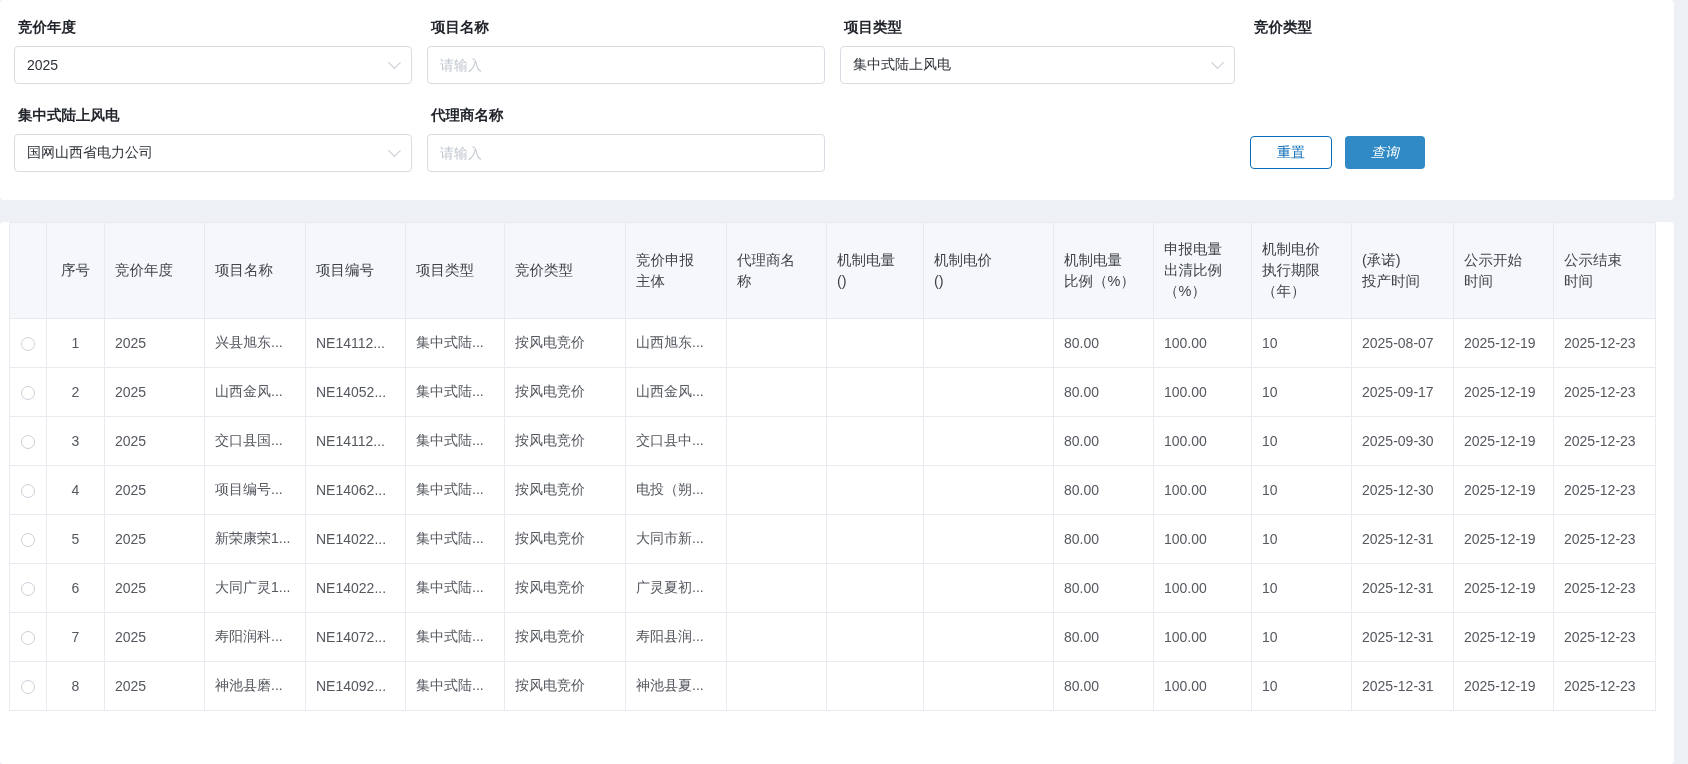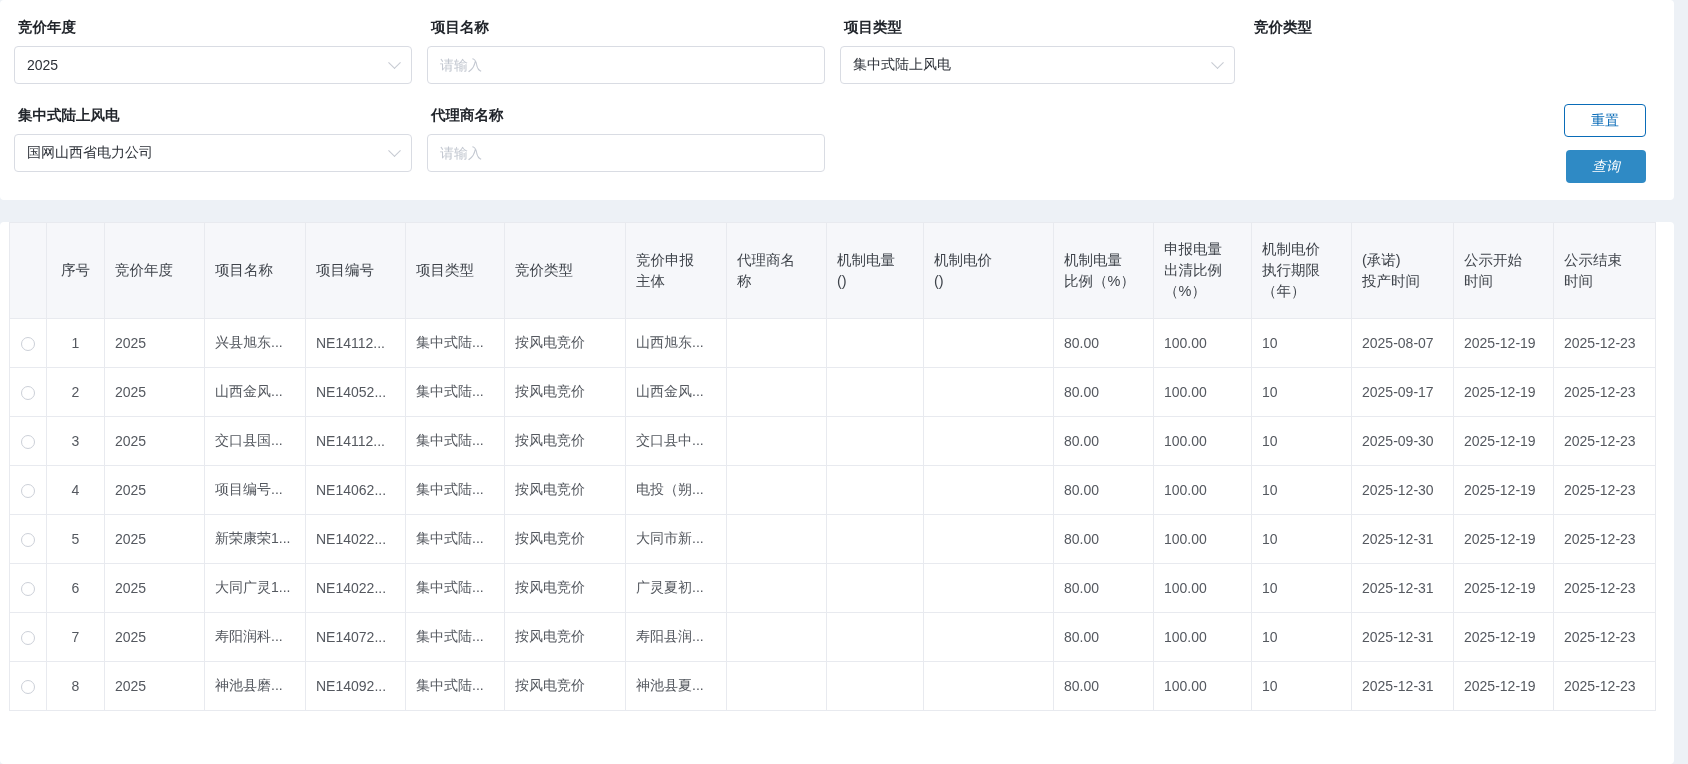--- a/index.html
+++ b/index.html
@@ -34,22 +34,22 @@
     padding:0 12px; font-size:14px; color:#2d3138; outline:none;
     font-family:inherit;
   }
   .control-input::placeholder { color:#c2c7d0; }
   .chev {
     width:9px; height:9px; flex:0 0 auto;
     border-right:1.5px solid #c6cad2; border-bottom:1.5px solid #c6cad2;
     transform:rotate(45deg) translate(-2px,-2px);
   }
   .actions {
-    grid-column:4; display:flex; justify-content:center; align-items:flex-end;
-    gap:13px; padding-bottom:3px;flex-direction:column;
+    grid-column:4; display:flex; justify-content:flex-start; align-items:flex-end;
+    gap:13px; padding-bottom:3px;
   }
   .btn { border-radius:4px; font-size:14px; cursor:pointer; font-family:inherit; }
   .btn-reset { width:82px; height:33px; background:#fff; border:1px solid #0a6cb8; color:#0a6cb8; }
   .btn-search { width:80px; height:33px; background:#2f8ac5; border:none; color:#fff;font-style:italic; }
 
   
   .table-card { margin-top:22px; height:542px; overflow:hidden; }
   .list-header { height:48px; display:flex; align-items:center; padding:0 20px 0 18px; }
   .list-title { font-size:16px; font-weight:700; color:#21252b; margin:0; white-space:nowrap; }
   .notice { font-size:14px; color:#4a4f57; white-space:nowrap; }

